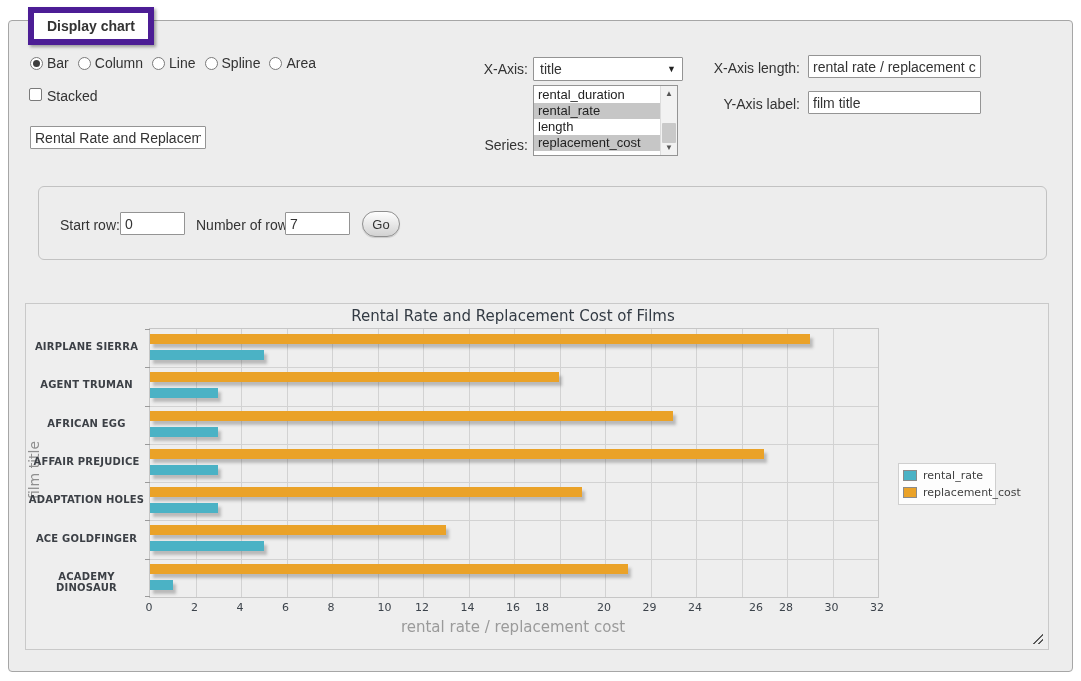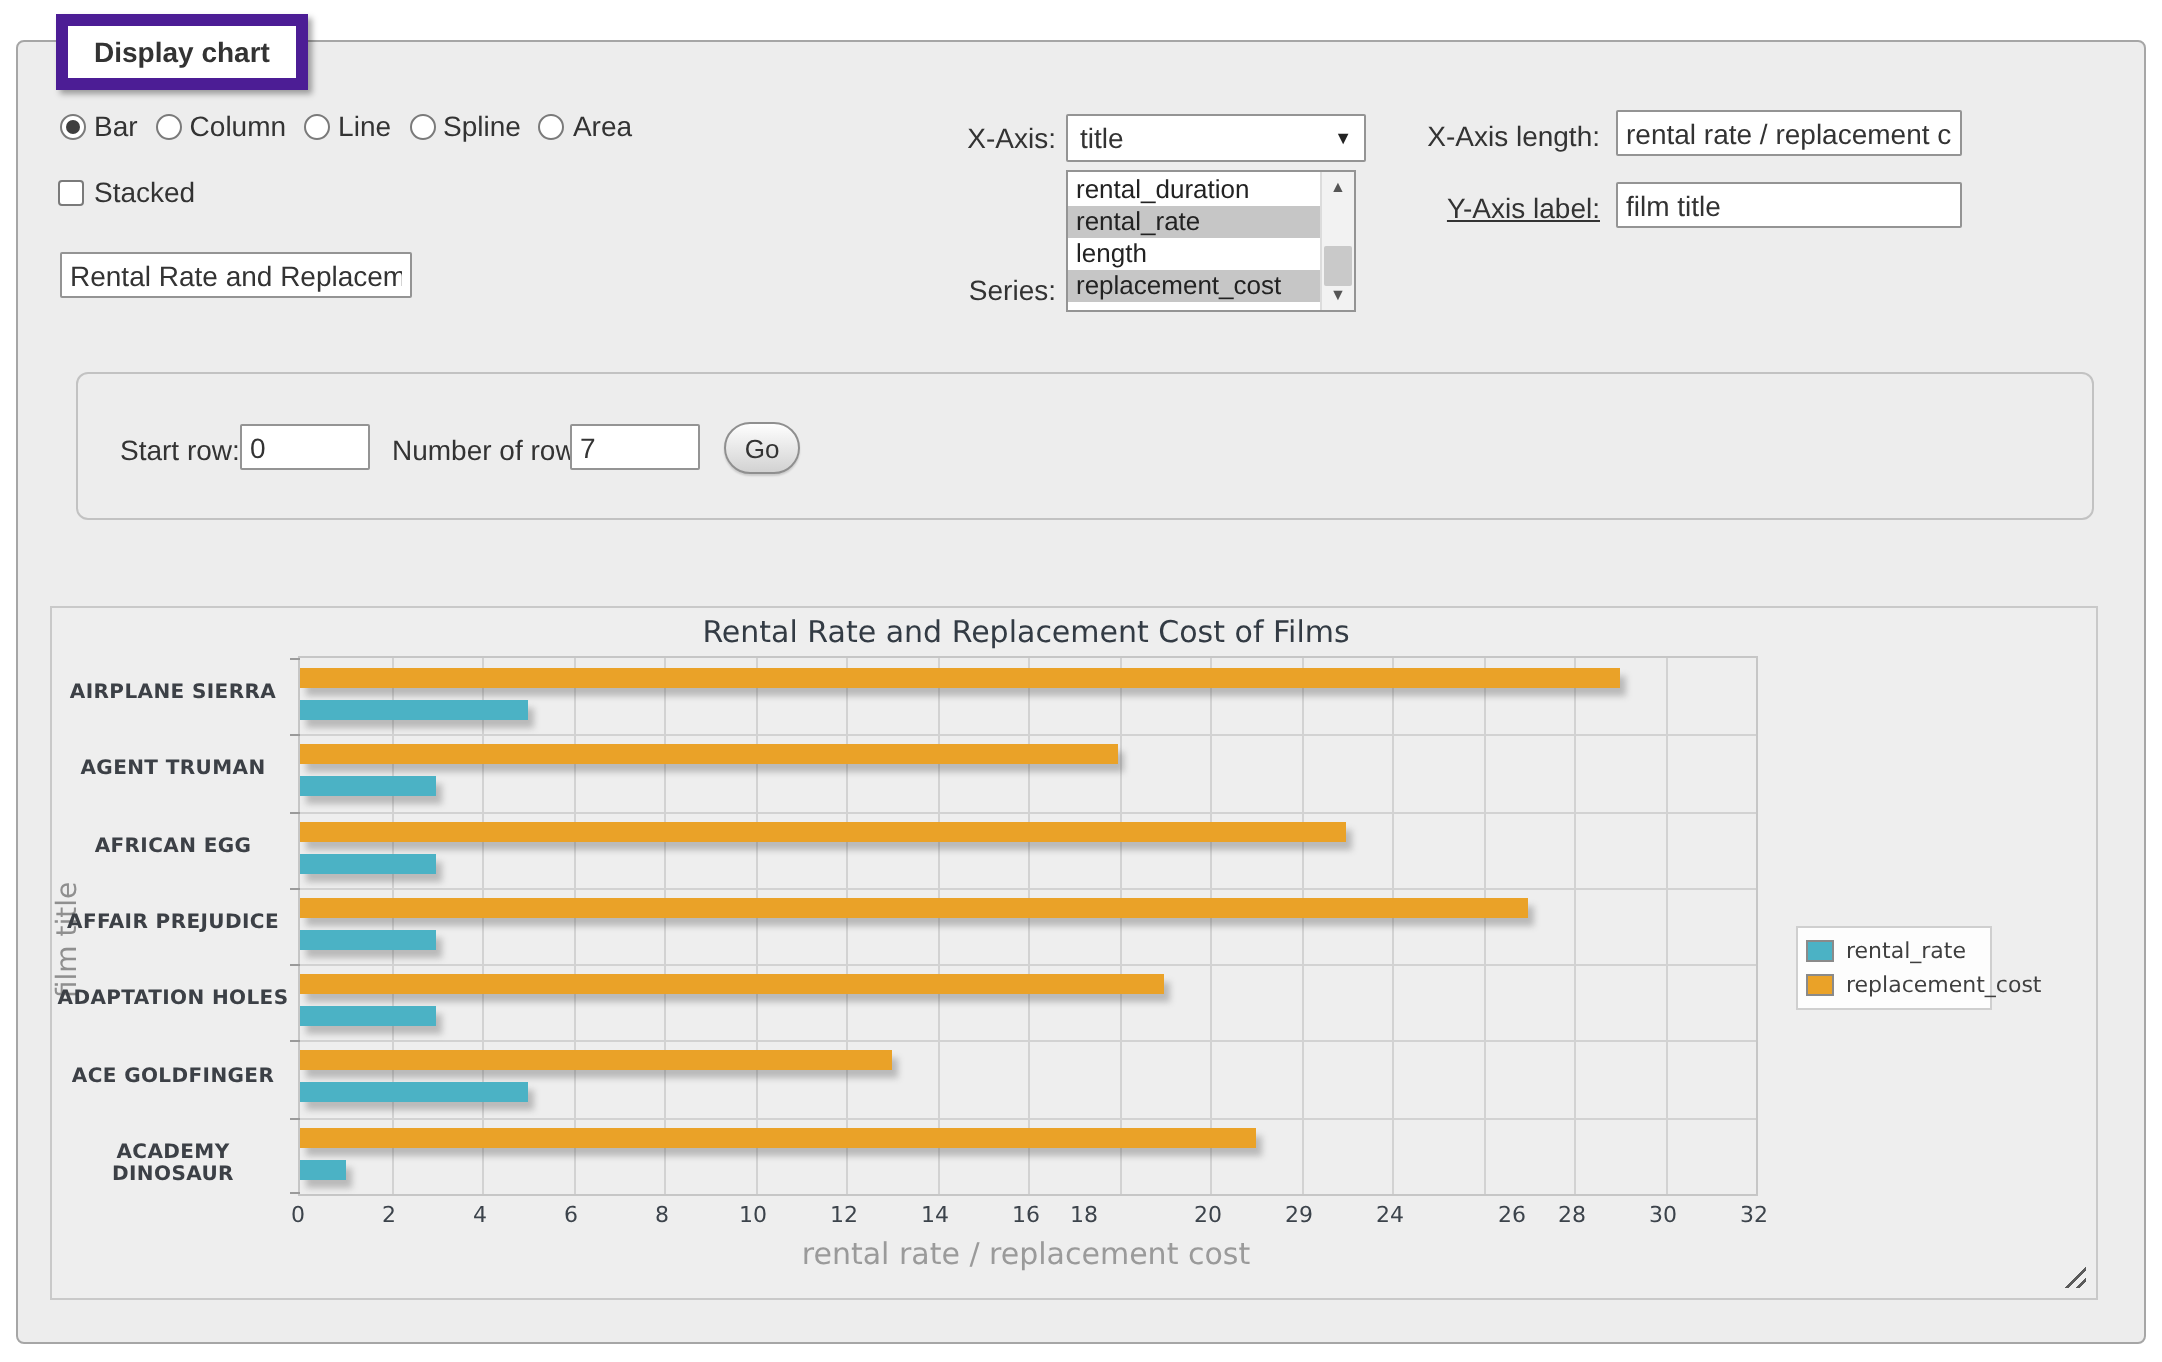--- a/index.html
+++ b/index.html
@@ -3,21 +3,21 @@
 <meta charset="utf-8">
 <style>
   html,body{margin:0;padding:0;background:#fff;}
   #page{position:relative;width:1081px;height:681px;font-family:"Liberation Sans",sans-serif;color:#333;overflow:hidden;background:#fff;}
 
   
   .fieldset{position:absolute;left:8px;top:20px;width:1063px;height:650px;background:#ededed;border:1px solid #a6a6a6;border-radius:4px;}
   .legendbox{position:absolute;left:28px;top:7px;padding:5px 13px;background:#fff;border:6px solid #4c1d95;box-shadow:2px 2px 3px rgba(0,0,0,.35);font-size:14px;font-weight:bold;color:#333;z-index:5;}
 
   
-  .ctl-row{position:absolute;display:flex;align-items:center;font-size:14px;color:#333;}
+  .ctl-row{position:absolute;display:flex;font-size:14px;color:#333;}
   .radio-item{display:flex;align-items:center;margin-right:9px;}
   .radio{width:13px;height:13px;border:1px solid #7a7a7a;border-radius:50%;background:#fff;margin-right:4px;position:relative;box-sizing:border-box;}
   .radio-dot{position:absolute;left:2px;top:2px;width:7px;height:7px;border-radius:50%;background:#3e3e3e;}
   .checkbox{width:13px;height:13px;border:1px solid #7a7a7a;border-radius:2px;background:#fff;margin-right:5px;box-sizing:border-box;}
 
   .tinput{position:absolute;box-sizing:border-box;height:23px;border:1px solid #949494;background:#fff;font-family:"Liberation Sans",sans-serif;font-size:14px;color:#333;padding:0 4px;border-radius:1px;}
   .flabel{position:absolute;font-size:14px;color:#333;}
   .r{text-align:right;}
 
   
@@ -111,21 +111,21 @@
       </div>
     <div class="sbar">
       <span class="sbtn" style="top:0;">▲</span>
       <span class="sbtn" style="bottom:0;top:auto;">▼</span>
       <span class="sthumb" style="top:37px;height:20px;"></span>
     </div>
   </div>
 
   <span class="flabel r" style="left:700px;top:60px;width:100px;">X-Axis length:</span>
   <input class="tinput" style="left: 808px; top: 55px; width: 173px;" value="rental rate / replacement cost">
-  <span class="flabel r" style="left:700px;top:96px;width:100px;text-decoration:underline;">Y-Axis label:</span>
+  <span class="flabel r" style="left:700px;top:96px;width:100px;">Y-Axis label:</span>
   <input class="tinput" style="left: 808px; top: 91px; width: 173px;" value="film title">
 
   <div class="subpanel"></div>
   <span class="flabel" style="left:60px;top:217px;">Start row:</span>
   <input class="tinput" style="left: 120px; top: 212px; width: 65px;" value="0">
   <span class="flabel" style="left:196px;top:217px;">Number of rows:</span>
   <input class="tinput" style="left: 285px; top: 212px; width: 65px;" value="7">
   <button class="go-btn">Go</button>
 
   <div class="chart-panel">
@@ -184,21 +184,21 @@
         <div class="bar" style="top: 212.4px; width: 113.5px; background: rgb(75, 178, 197);"></div>
         <div class="bar" style="top: 234.7px; width: 477.5px; background: rgb(234, 162, 40);"></div>
         <div class="bar" style="top: 250.7px; width: 22.5px; background: rgb(75, 178, 197);"></div>
       </div>
     <div class="xticks">
         <div class="xtick" style="left: -15px;">0</div>
         <div class="xtick" style="left: 30.5px;">2</div>
         <div class="xtick" style="left: 76px;">4</div>
         <div class="xtick" style="left: 121.5px;">6</div>
         <div class="xtick" style="left: 167px;">8</div>
-        <div class="xtick" style="left: 212.5px;">10</div>
+        <div class="xtick" style="left: 212.5px; text-align: right;">10</div>
         <div class="xtick" style="left: 258px;">12</div>
         <div class="xtick" style="left: 303.5px;">14</div>
         <div class="xtick" style="left: 349px;">16</div>
         <div class="xtick" style="left: 378px;">18</div>
         <div class="xtick" style="left: 440px;">20</div>
         <div class="xtick" style="left: 485.5px;">29</div>
         <div class="xtick" style="left: 531px;">24</div>
         <div class="xtick" style="left: 592px;">26</div>
         <div class="xtick" style="left: 622px;">28</div>
         <div class="xtick" style="left: 667.5px;">30</div>

